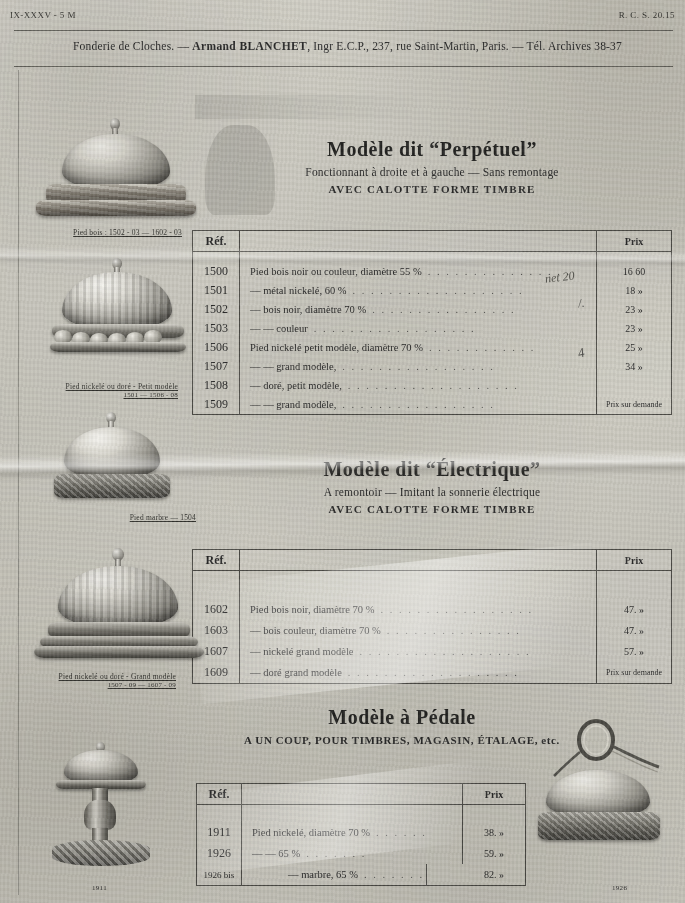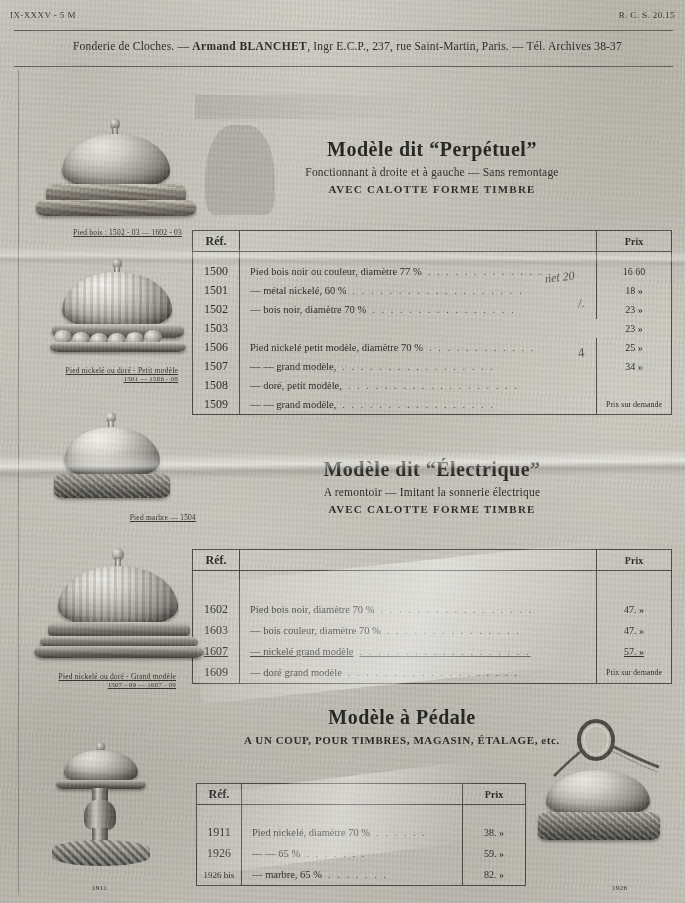--- a/index.html
+++ b/index.html
@@ -246,21 +246,21 @@
       <div style="display:flex; height:100%;">
         <div class="c-ref" style="border-right:1px solid #4d4c47;"></div>
         <div class="c-desc" style="border-right:1px solid #4d4c47;"></div>
         <div class="c-price"></div>
       </div>
     </div>
 
     <div class="row">
       <div class="c-ref">1500</div>
       <div class="c-desc">
-          <span>Pied bois noir ou couleur, diamètre 77 %</span>
+          <span>Pied bois noir ou couleur, diamètre 55 %</span>
           <span class="dots">. . . . . . . . . . . . . . . .</span>
         </div>
       <div class="c-price">16 60</div>
     </div>
     <div class="row">
       <div class="c-ref">1501</div>
       <div class="c-desc">
           <span>—   métal nickelé, 60 %</span>
           <span class="dots">. . . . . . . . . . . . . . . . . . .</span>
         </div>
@@ -269,20 +269,24 @@
     <div class="row">
       <div class="c-ref">1502</div>
       <div class="c-desc">
           <span>—   bois noir, diamètre 70 %</span>
           <span class="dots">. . . . . . . . . . . . . . . .</span>
         </div>
       <div class="c-price">23  »</div>
     </div>
     <div class="row">
       <div class="c-ref">1503</div>
+      <div class="c-desc">
+          <span>—      —   couleur</span>
+          <span class="dots">. . . . . . . . . . . . . . . . . .</span>
+        </div>
       <div class="c-price">23  »</div>
     </div>
     <div class="row">
       <div class="c-ref">1506</div>
       <div class="c-desc">
           <span>Pied nickelé petit modèle, diamètre 70 %</span>
           <span class="dots">. . . . . . . . . . . .</span>
         </div>
       <div class="c-price">25  »</div>
     </div>
@@ -340,21 +344,21 @@
       <div class="c-price">47. »</div>
     </div>
     <div class="row" style="height:21px;">
       <div class="c-ref">1603</div>
       <div class="c-desc">
           <span>—   bois couleur, diamètre 70 %</span>
           <span class="dots">. . . . . . . . . . . . . . .</span>
         </div>
       <div class="c-price">47. »</div>
     </div>
-    <div class="row" style="height:21px;text-decoration:underline;">
+    <div class="row" style="height:21px;">
       <div class="c-ref">1607</div>
       <div class="c-desc">
           <span>—   nickelé grand modèle</span>
           <span class="dots">. . . . . . . . . . . . . . . . . . .</span>
         </div>
       <div class="c-price">57. »</div>
     </div>
     <div class="row" style="height:21px;">
       <div class="c-ref">1609</div>
       <div class="c-desc">
@@ -392,21 +396,21 @@
       <div class="c-price">38. »</div>
     </div>
     <div class="row" style="height:21px;">
       <div class="c-ref">1926</div>
       <div class="c-desc">
           <span>—      —      65 %</span>
           <span class="dots">. . . . . . .</span>
         </div>
       <div class="c-price">59. »</div>
     </div>
-    <div class="row" style="height:21px;">
+    <div class="row" style="height:21px;gap:36px;">
       <div class="c-ref" style="font-size:9px;">1926 bis</div>
       <div class="c-desc">
           <span>—   marbre,          65 %</span>
           <span class="dots">. . . . . . .</span>
         </div>
       <div class="c-price">82. »</div>
     </div>
   </div>
 
   <div class="fig" style="left:22px; top:118px; width:160px; height:110px;">
@@ -430,21 +434,21 @@
       <div class="base" style="left:24px; top:66px; width:132px; height:14px;"></div>
       <div class="scallop" style="left:26px; top:72px; width:18px; height:14px;"></div>
       <div class="scallop" style="left:44px; top:74px; width:18px; height:14px;"></div>
       <div class="scallop" style="left:62px; top:75px; width:18px; height:14px;"></div>
       <div class="scallop" style="left:80px; top:75px; width:18px; height:14px;"></div>
       <div class="scallop" style="left:98px; top:74px; width:18px; height:14px;"></div>
       <div class="scallop" style="left:116px; top:72px; width:18px; height:14px;"></div>
       <div class="base" style="left:22px; top:84px; width:136px; height:10px;"></div>
     </div>
   </div>
-  <div class="cap" style="left:8px; top:366px;">
+  <div class="cap" style="left:8px; top:382px;">
     <span>Pied nickelé ou doré - Petit modèle</span>
     <span class="cap2">1501 — 1506 - 08</span>
   </div>
 
   <div class="fig" style="left:42px; top:412px; width:136px; height:95px;">
     <div class="bell-wrap">
       <div class="knob" style="left:64px; top:0px; width:10px; height:11px;"></div>
       <div class="stem" style="left:66px; top:9px; width:6px; height:9px;"></div>
       <div class="dome" style="left:22px; top:15px; width:96px; height:52px;"></div>
       <div class="base marble" style="left:12px; top:62px; width:116px; height:24px;"></div>

